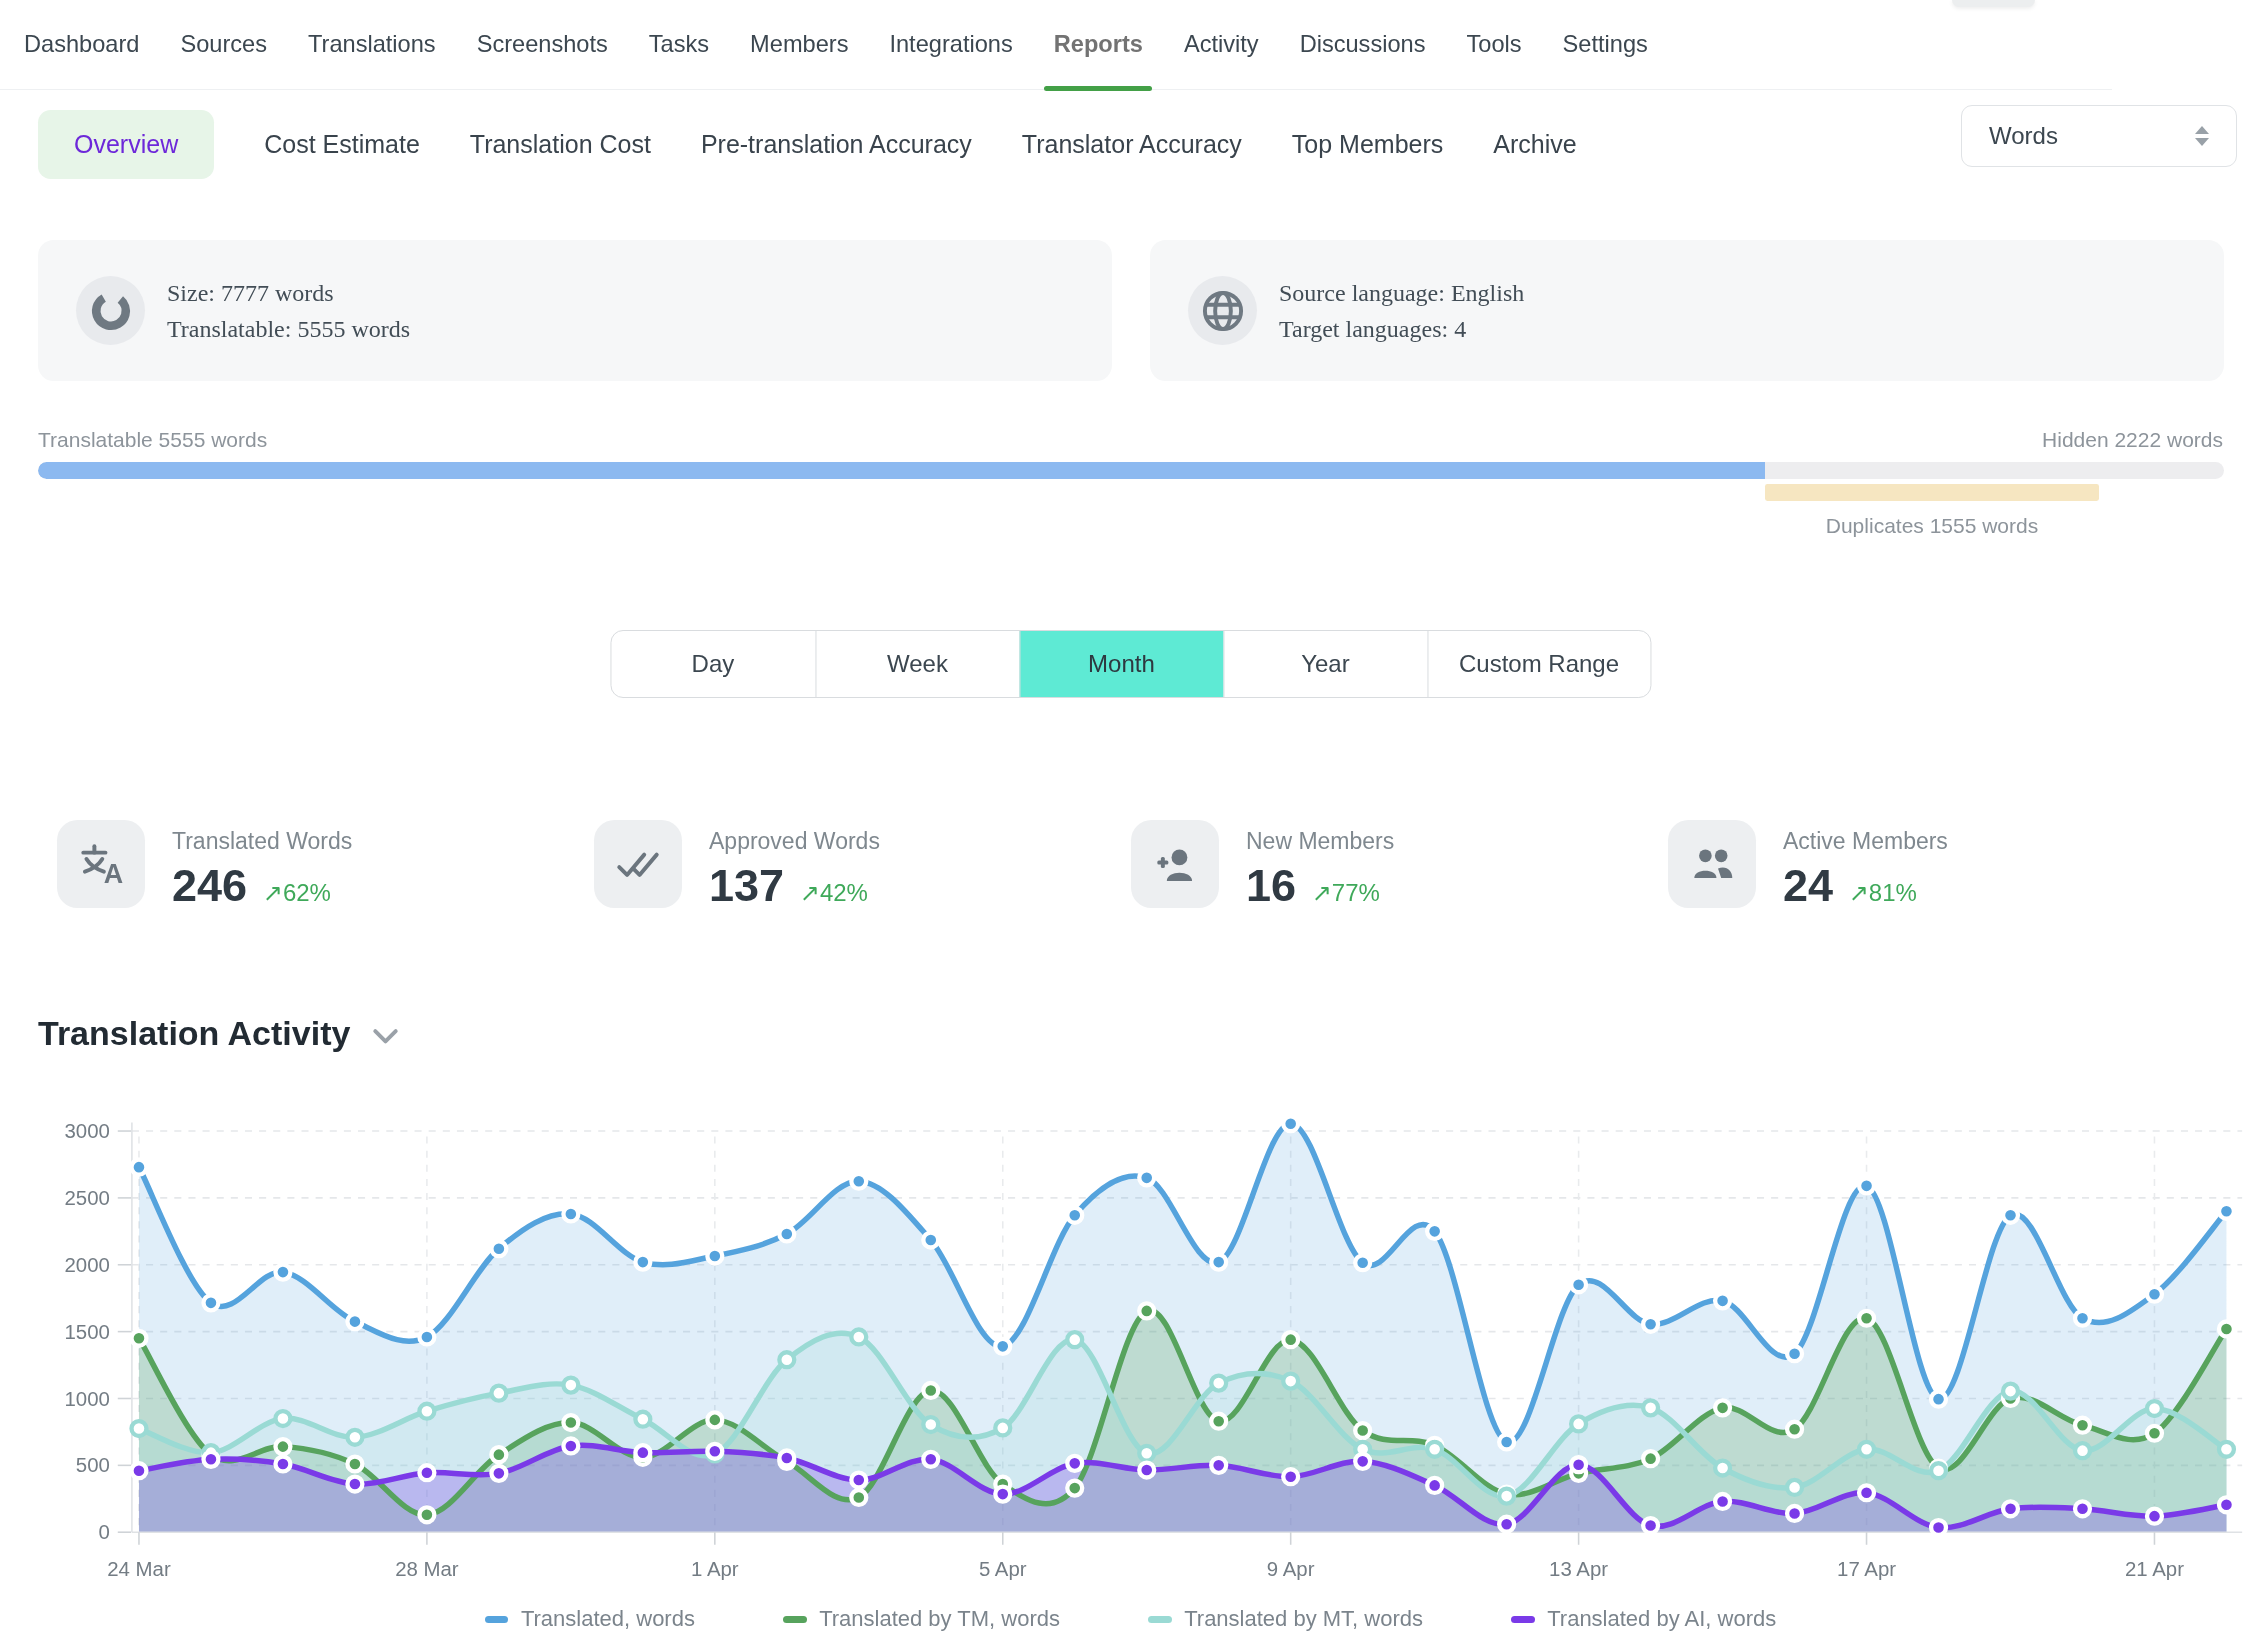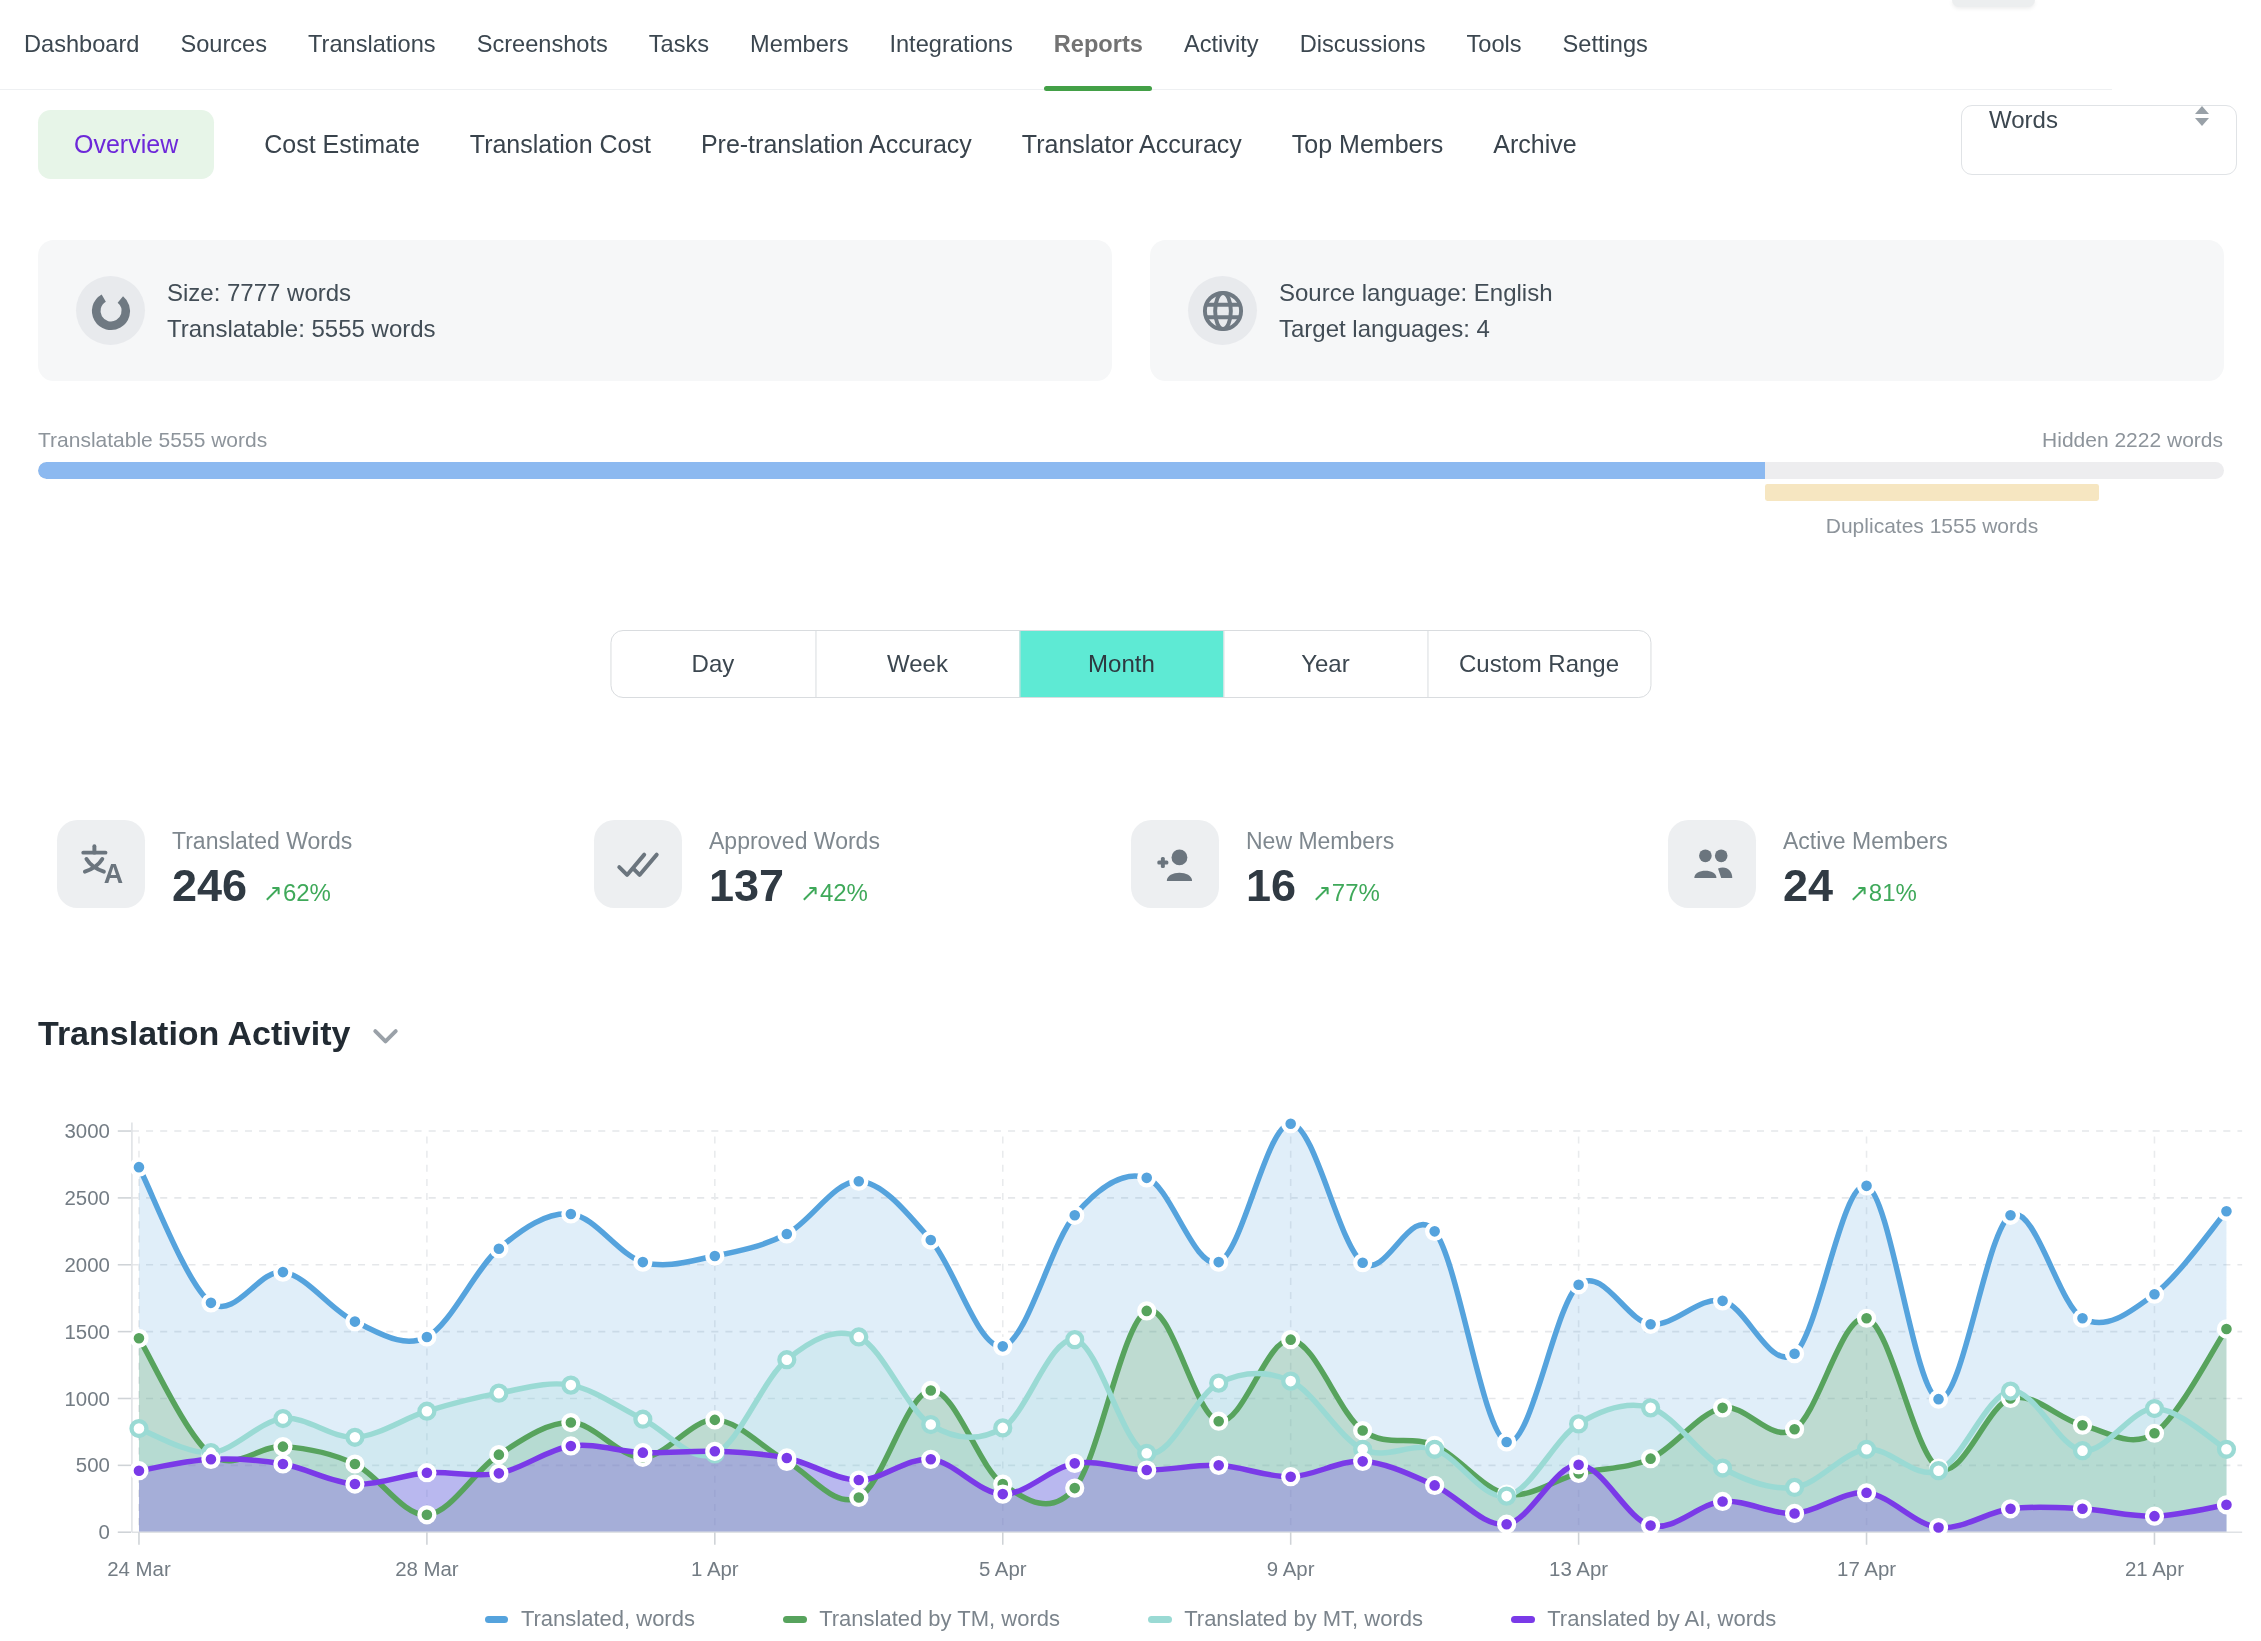--- a/index.html
+++ b/index.html
@@ -19,31 +19,31 @@
   
   .top-fragment { position:absolute; left:1952px; top:0; width:83px; height:7px;
     background:#eceeef; border-radius:0 0 7.9px 7.9px; box-shadow:0 1.6px 4.7px rgba(0,0,0,.08); }
 
   
   .subnav { position:absolute; left:38px; top:108px; height:72px; display:flex;
     align-items:center; gap:50px; }
   .subnav-item { font-size:25px; color:#39434c; cursor:pointer; white-space:nowrap; }
   .subnav-item.pill { background:#e7f5e8; color:#6d28d9; height:69px; display:flex;
     align-items:center; padding:7px 36px; border-radius:12.6px; }
-  .unit-select { position:absolute; right:24px; top:105px; width:276px; height:70px;
-    border:1.6px solid #e0e3e6; border-radius:11px; display:flex; align-items:flex-start;
+  .unit-select { position:absolute; right:24px; top:105px; width:276px; height:62px;
+    border:1.6px solid #e0e3e6; border-radius:11px; display:flex; align-items:center;
     padding:0 27px; font-size:24px; color:#3c4750; cursor:pointer; background:#fff; }
   .unit-select .caret { margin-left:auto; display:flex; flex-direction:column; gap:3.9px; }
   .unit-select .caret i { width:0; height:0; border-left:7px solid transparent;
     border-right:7px solid transparent; display:block; }
   .unit-select .caret i.up { border-bottom:8.6px solid #99a1a8; }
   .unit-select .caret i.down { border-top:8.6px solid #99a1a8; }
 
   
-  .cards { position:absolute; left:38px; top:240px; width:2186px; display:flex; gap:38px; }
+  .cards { position:absolute; left:38px; top:240px; width:2186px; display:flex; gap:38px;font-family:Liberation Serif, serif; }
   .card { flex:1; height:141px; background:#f6f7f8; border-radius:15.7px; display:flex;
     align-items:center; padding-left:38px; gap:22px; }
   .card .icon-circle { width:69px; height:69px; border-radius:50%; background:#e8eaed;
     display:flex; align-items:center; justify-content:center; flex:0 0 69px; }
   .card .lines { font-size:24px; color:#424d56; line-height:36px; }
 
   
   .prog-label { position:absolute; font-size:21px; color:#8d949b; top:428px; }
   .prog-track { position:absolute; left:38px; top:462px; width:2186px; height:16.5px;
     background:#ededef; border-radius:8.6px; overflow:hidden; }

